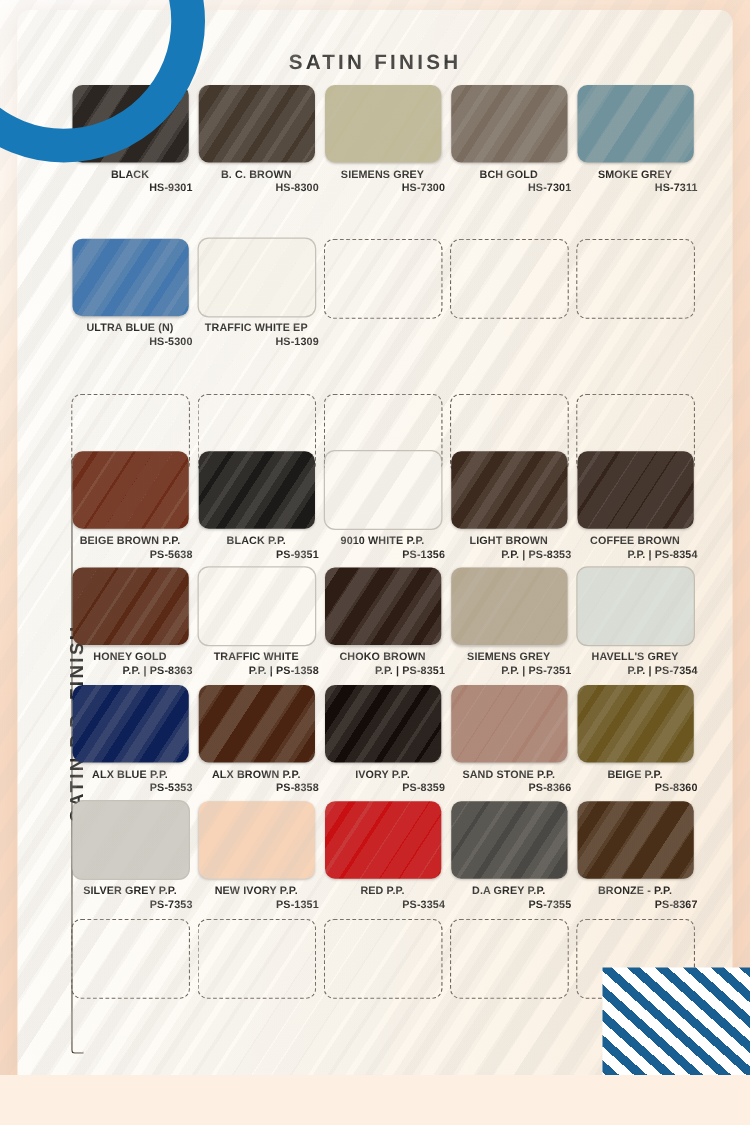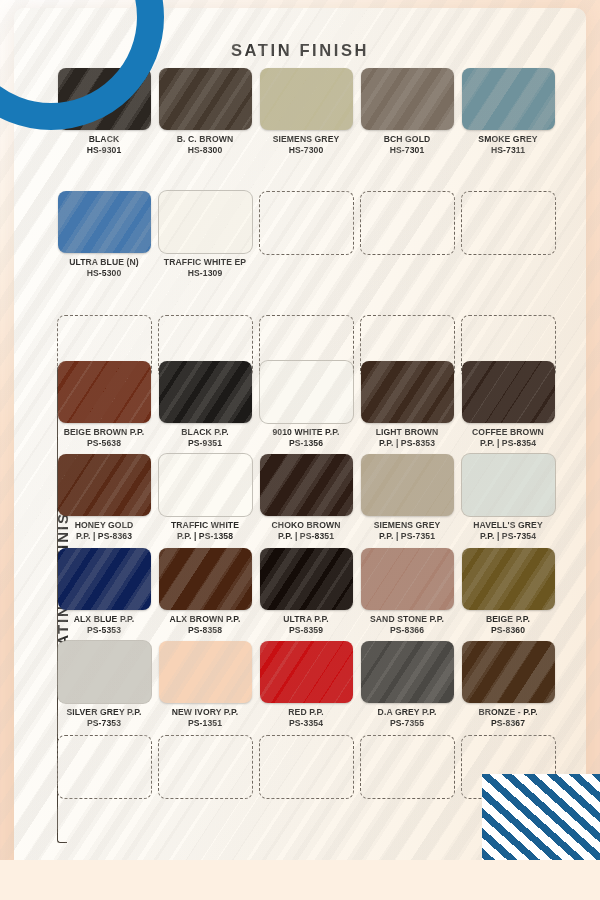--- a/index.html
+++ b/index.html
@@ -98,21 +98,21 @@
   .chip.empty{
     background:transparent;box-shadow:none;
     border:1.6px dashed #6d655c;
   }
   .chip.light{ box-shadow:0 0 0 1px rgba(150,145,135,.55); }
   .cap{
     text-align:center;margin-top:4px;
     font-size:8.6px;font-weight:bold;line-height:1.25;color:#2c2b29;
     letter-spacing:.1px;
   }
-  .cap .l2{display:block;}
+  .cap .l2{display:block;text-align:right;}
 </style>
 </head>
 <body>
 
 <div id="page">
 
   <div class="card">
 
     <div class="section-title">SATIN FINISH</div>
 
@@ -218,21 +218,21 @@
         <div class="cell">
           <div class="chip" style="background: rgb(13, 32, 88);"></div>
           <div class="cap"><span>ALX BLUE P.P.</span><span class="l2">PS-5353</span></div>
         </div>
         <div class="cell">
           <div class="chip" style="background: rgb(74, 36, 16);"></div>
           <div class="cap"><span>ALX BROWN P.P.</span><span class="l2">PS-8358</span></div>
         </div>
         <div class="cell">
           <div class="chip" style="background: rgb(20, 12, 8);"></div>
-          <div class="cap"><span>ULTRA P.P.</span><span class="l2">PS-8359</span></div>
+          <div class="cap"><span>IVORY P.P.</span><span class="l2">PS-8359</span></div>
         </div>
         <div class="cell">
           <div class="chip" style="background: rgb(171, 130, 113);"></div>
           <div class="cap"><span>SAND STONE P.P.</span><span class="l2">PS-8366</span></div>
         </div>
         <div class="cell">
           <div class="chip" style="background: rgb(107, 86, 32);"></div>
           <div class="cap"><span>BEIGE P.P.</span><span class="l2">PS-8360</span></div>
         </div>
         <div class="cell">

